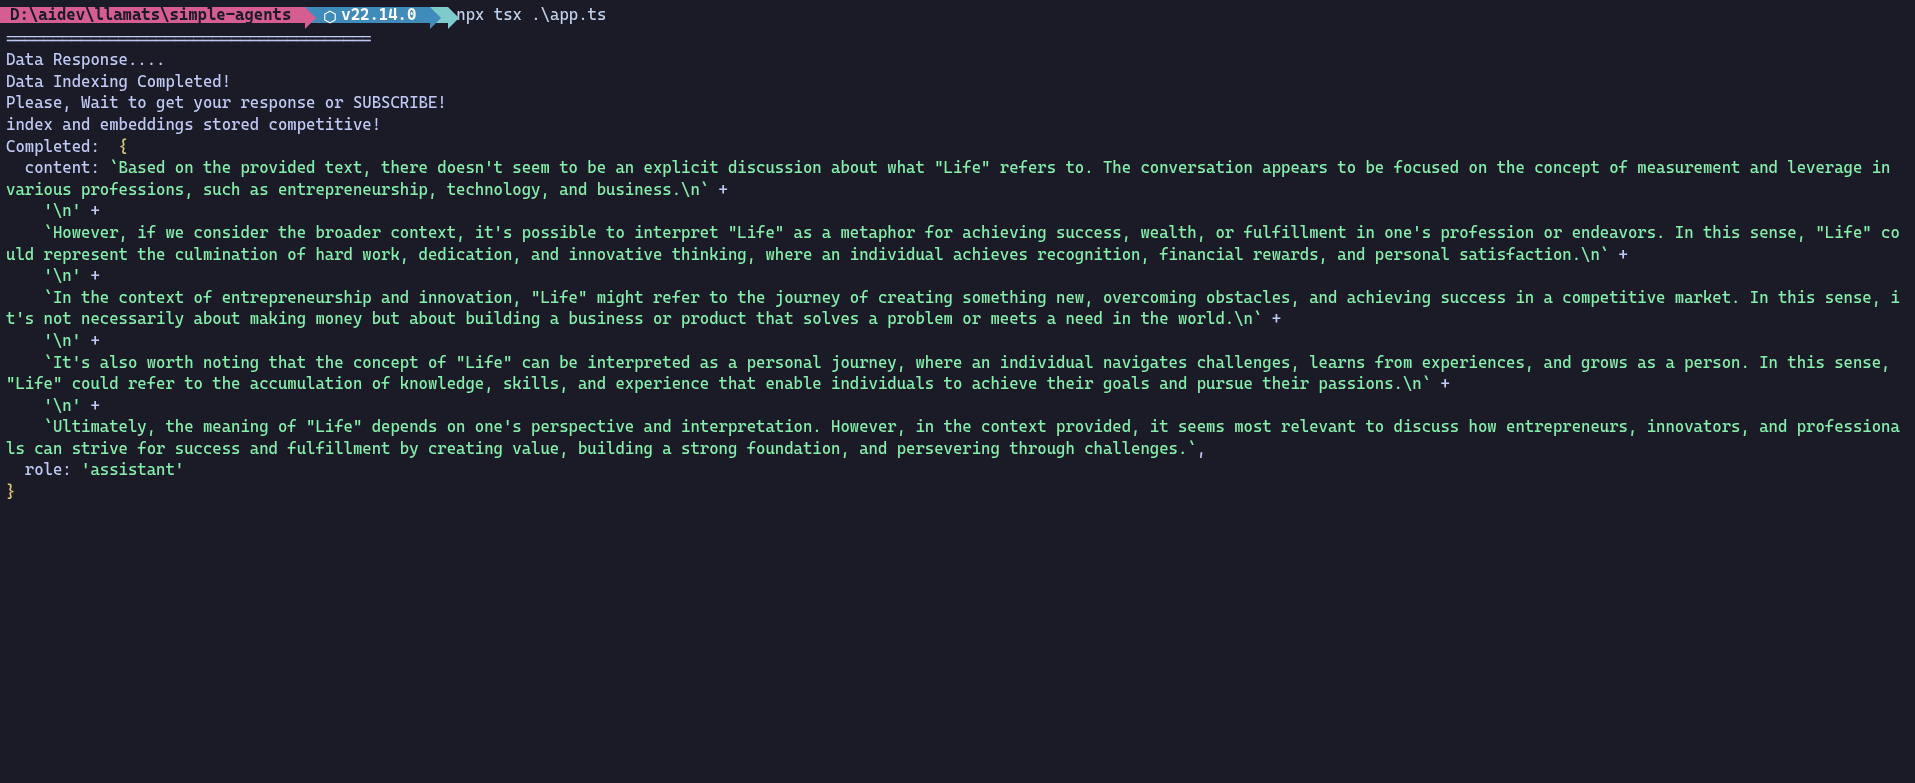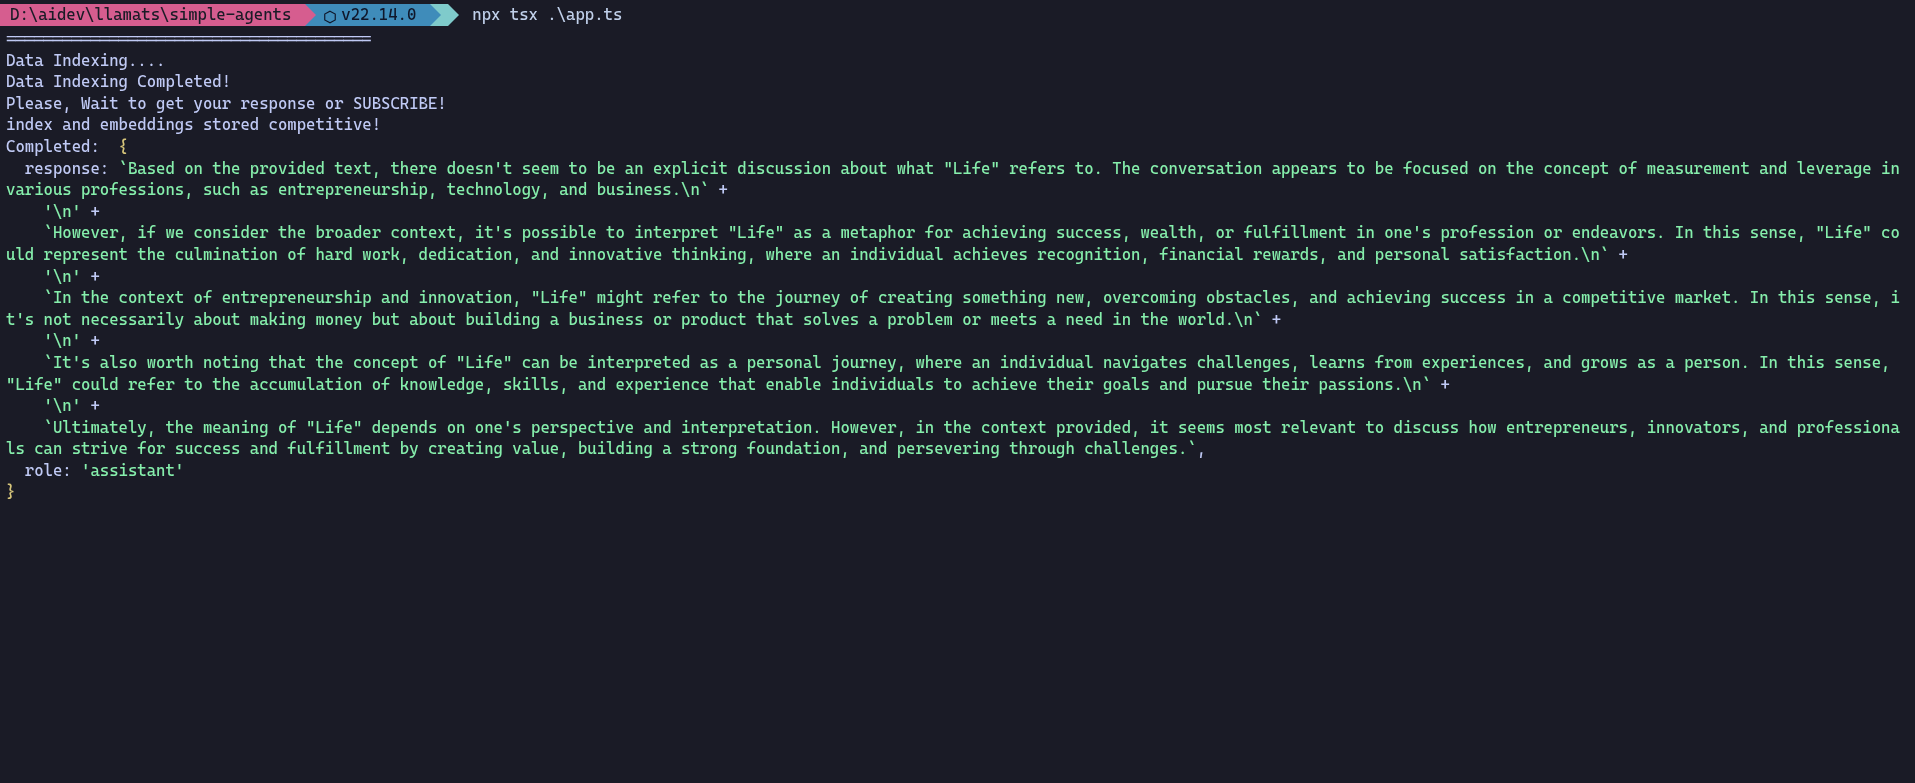--- a/index.html
+++ b/index.html
@@ -19,24 +19,24 @@
     }
     .prompt-line {
       display: flex;
       align-items: center;
       white-space: nowrap;
       margin-bottom: 2px;
     }
     .seg {
       display: inline-flex;
       align-items: center;
-      height: 22px;
+      height: 16px;
       padding: 0 14px 0 18px;
       position: relative;
-      font-weight: 400;
+      font-weight: 700;
       justify-content: center;
     }
     .seg::after {
       content: '';
       position: absolute;
       right: -11px;
       top: 0;
       width: 0;
       height: 0;
       border-top: 11px solid transparent;
@@ -44,33 +44,33 @@
       z-index: 2;
     }
     .seg-path {
       background: #d65d8f;
       color: #1a1b26;
       padding-left: 10px;
     }
     .seg-path::after { border-left: 11px solid #d65d8f; }
     .seg-node {
       background: #3f8cba;
-      color: #0f172a;
+      color: #ffffff;
     }
     .seg-node::after { border-left: 11px solid #3f8cba; }
     .seg-arrow {
       background: #7fcbcb;
       color: #1a1b26;
       width: 18px;
       padding: 0;
     }
     .seg-arrow::after { border-left: 11px solid #7fcbcb; }
     .command {
       color: #c0d0ea;
-      margin-left: 24px;
+      margin-left: 8px;
     }
     .node-icon {
       display: inline-block;
       width: 14px;
       height: 14px;
       margin-right: 4px;
     }
     .terminal-output {
       white-space: pre-wrap;
       word-break: break-all;
@@ -93,26 +93,26 @@
         <path d="M12 2 L21 7 L21 17 L12 22 L3 17 L3 7 Z"></path>
       </svg>
     </span>
     <span>v22.14.0</span>
   </span>
   <span class="seg seg-arrow"></span>
   <span class="command">npx tsx .\app.ts</span>
 </div>
 
 <div class="terminal-output"><span class="gray">=======================================</span>
-<span class="gray">Data Indexing....</span>
+<span class="gray">Data Response....</span>
 <span class="gray">Data Indexing Completed!</span>
 <span class="gray">Please, Wait to get your response or SUBSCRIBE!</span>
 <span class="gray">index and embeddings stored competitive!</span>
 <span class="gray">Completed:  </span><span class="yellow-op">{</span>
-<span class="gray">  response: </span><span class="green-str">`Based on the provided text, there doesn't seem to be an explicit discussion about what "Life" refers to. The conversation appears to be focused on the concept of measurement and leverage in various professions, such as entrepreneurship, technology, and business.\n`</span><span class="gray"> +</span>
+<span class="gray">  content: </span><span class="green-str">`Based on the provided text, there doesn't seem to be an explicit discussion about what "Life" refers to. The conversation appears to be focused on the concept of measurement and leverage in various professions, such as entrepreneurship, technology, and business.\n`</span><span class="gray"> +</span>
 <span class="green-str">    '\n'</span><span class="gray"> +</span>
 <span class="green-str">    `However, if we consider the broader context, it's possible to interpret "Life" as a metaphor for achieving success, wealth, or fulfillment in one's profession or endeavors. In this sense, "Life" could represent the culmination of hard work, dedication, and innovative thinking, where an individual achieves recognition, financial rewards, and personal satisfaction.\n`</span><span class="gray"> +</span>
 <span class="green-str">    '\n'</span><span class="gray"> +</span>
 <span class="green-str">    `In the context of entrepreneurship and innovation, "Life" might refer to the journey of creating something new, overcoming obstacles, and achieving success in a competitive market. In this sense, it's not necessarily about making money but about building a business or product that solves a problem or meets a need in the world.\n`</span><span class="gray"> +</span>
 <span class="green-str">    '\n'</span><span class="gray"> +</span>
 <span class="green-str">    `It's also worth noting that the concept of "Life" can be interpreted as a personal journey, where an individual navigates challenges, learns from experiences, and grows as a person. In this sense, "Life" could refer to the accumulation of knowledge, skills, and experience that enable individuals to achieve their goals and pursue their passions.\n`</span><span class="gray"> +</span>
 <span class="green-str">    '\n'</span><span class="gray"> +</span>
 <span class="green-str">    `Ultimately, the meaning of "Life" depends on one's perspective and interpretation. However, in the context provided, it seems most relevant to discuss how entrepreneurs, innovators, and professionals can strive for success and fulfillment by creating value, building a strong foundation, and persevering through challenges.`</span><span class="gray">,</span>
 <span class="gray">  role: </span><span class="green-str">'assistant'</span>
 <span class="yellow-op">}</span>

